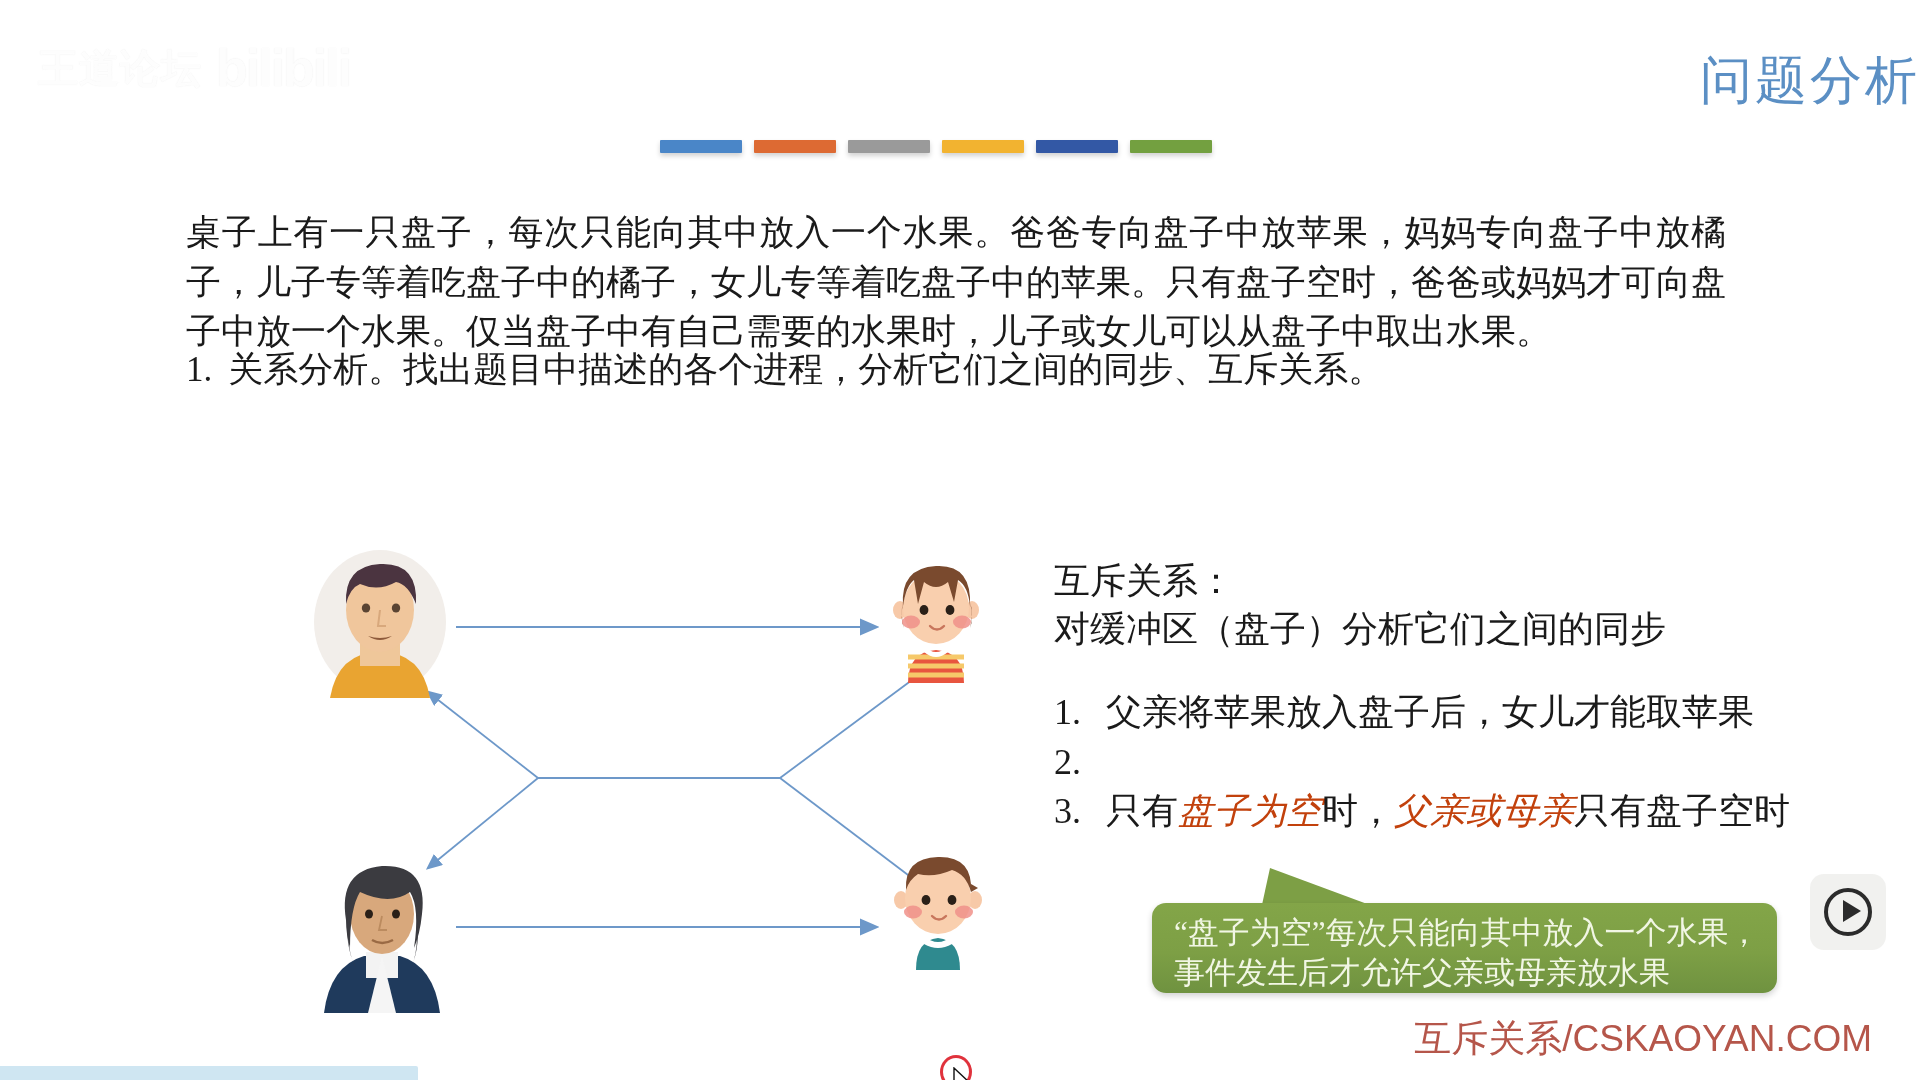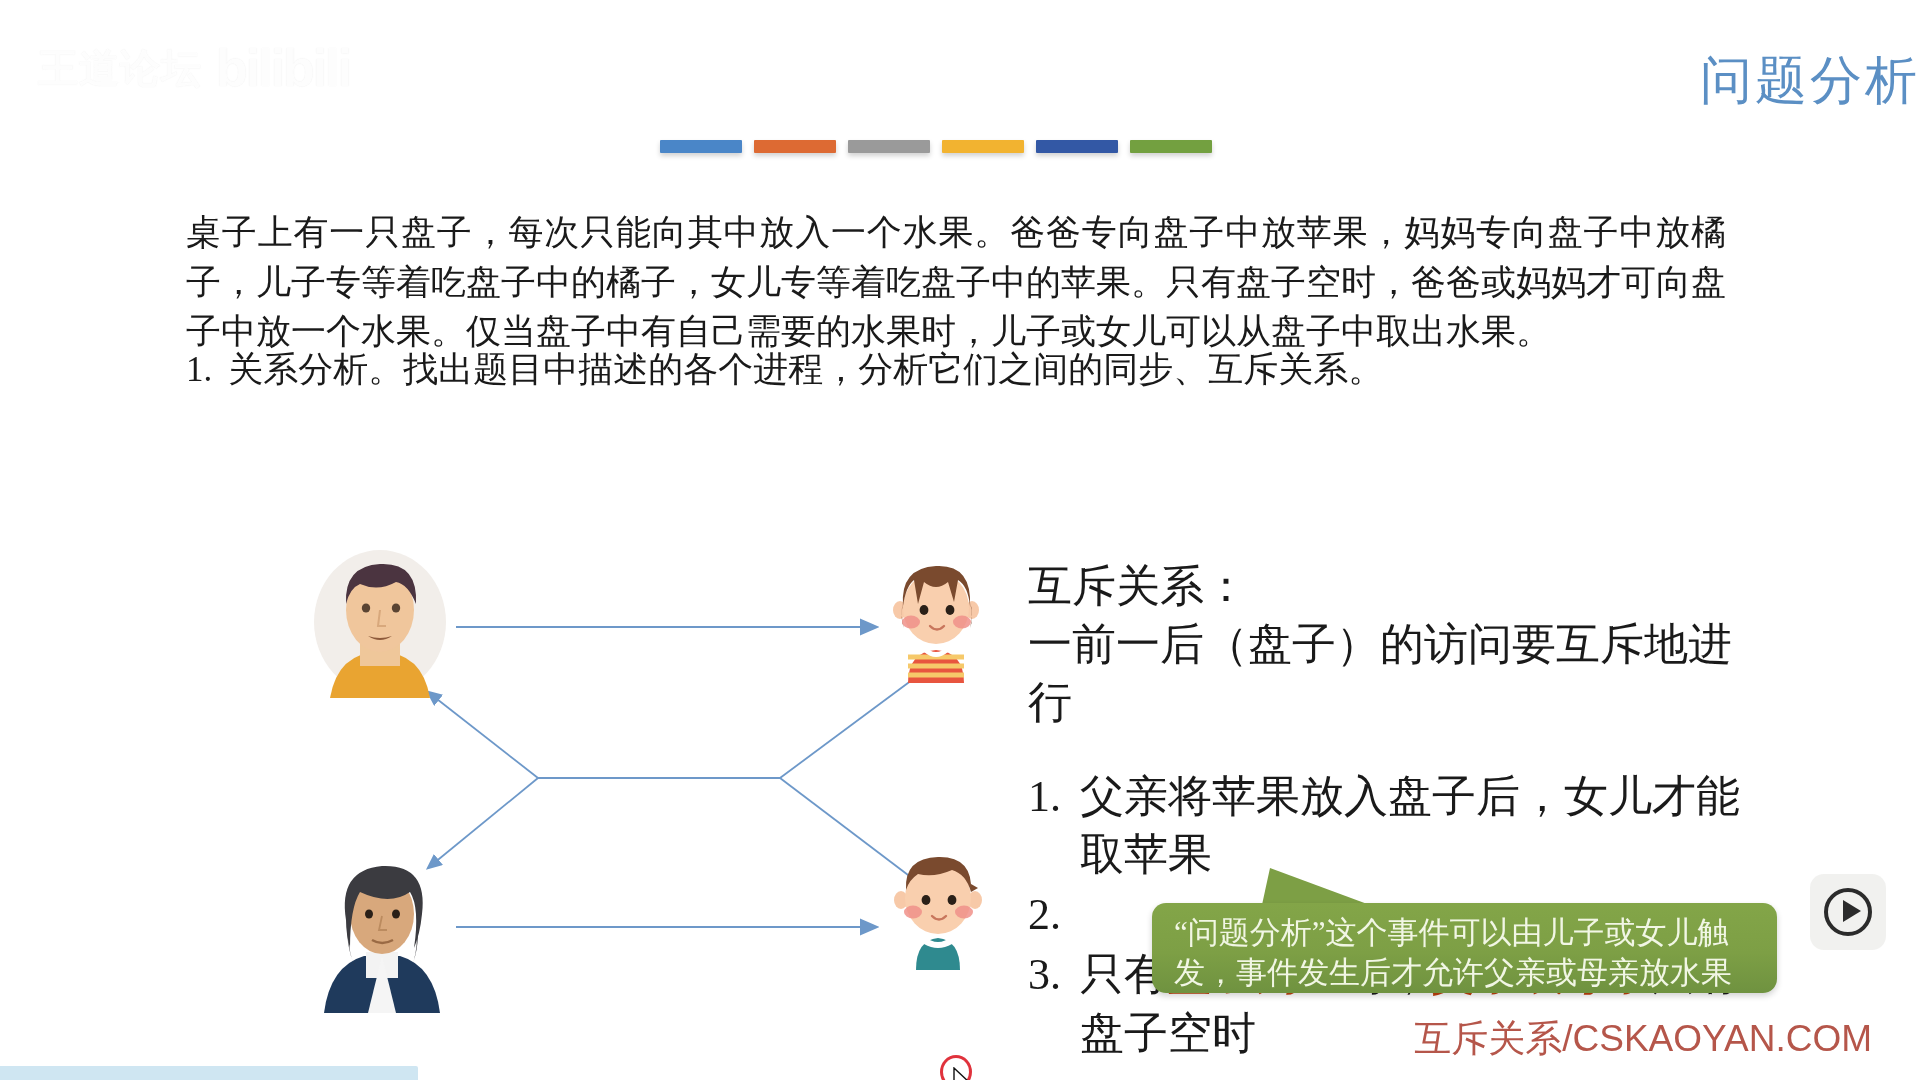--- a/index.html
+++ b/index.html
@@ -145,24 +145,24 @@
     position: absolute;
     left: 672px;
     top: 537px;
     width: 20px;
     height: 28px;
   }
 
   
   #right-col {
     position: absolute;
-    left: 1028px;
+    left: 1054px;
     top: 558px;
     width: 740px;
-    font-size: 44px;
+    font-size: 36px;
     color: #1a1a1a;
     line-height: 1.32;
   }
   #right-col .block-gap { height: 34px; }
   #right-col .ol-row { display: flex; margin-top: 2px; }
   #right-col .ol-num {
     width: 52px;
     flex: 0 0 52px;
     font-family: "Liberation Serif", serif;
   }
@@ -379,21 +379,21 @@
     <div id="annot-circle"></div>
     <div id="cursor-pointer">
       <svg viewBox="0 0 20 28" width="20" height="28">
         <path d="M2 1 L2 22 L7.5 17 L11 26 L14.5 24.5 L11 16 L18 16 Z" fill="#ffffff" stroke="#111111" stroke-width="1.4"></path>
       </svg>
     </div>
   </div>
 
   <div id="right-col">
     <div>互斥关系：</div>
-    <div>一前一后（盘子）的访问要互斥地进行</div>
+    <div>对缓冲区（盘子）分析它们之间的同步</div>
     <div class="block-gap"></div>
 
     <div class="ol-row">
       <span class="ol-num">1.</span>
       <span>父亲将苹果放入盘子后，女儿才能取苹果</span>
     </div>
 
     <div class="ol-row">
       <span class="ol-num">2.</span>
     </div>
@@ -404,21 +404,21 @@
     </div>
   </div>
 
   <div id="callout-tail">
     <svg viewBox="0 0 120 46" width="120" height="46">
       <path d="M0 46 L10 0 L118 40 Z" fill="#7d9f45"></path>
     </svg>
   </div>
 
   <div id="callout"></div>
-  <div id="callout-text">“问题分析”这个事件可以由儿子或女儿触发，事件发生后才允许父亲或母亲放水果</div>
+  <div id="callout-text">“盘子为空”每次只能向其中放入一个水果，事件发生后才允许父亲或母亲放水果</div>
 
   <div id="play-overlay"></div>
   <div id="play-glyph"></div>
   <div id="play-tri"></div>
 
   <div id="footer-brand">互斥关系/CSKAOYAN.COM</div>
 
   <div id="progress-track">
     <div id="progress-fill"></div>
   </div>

